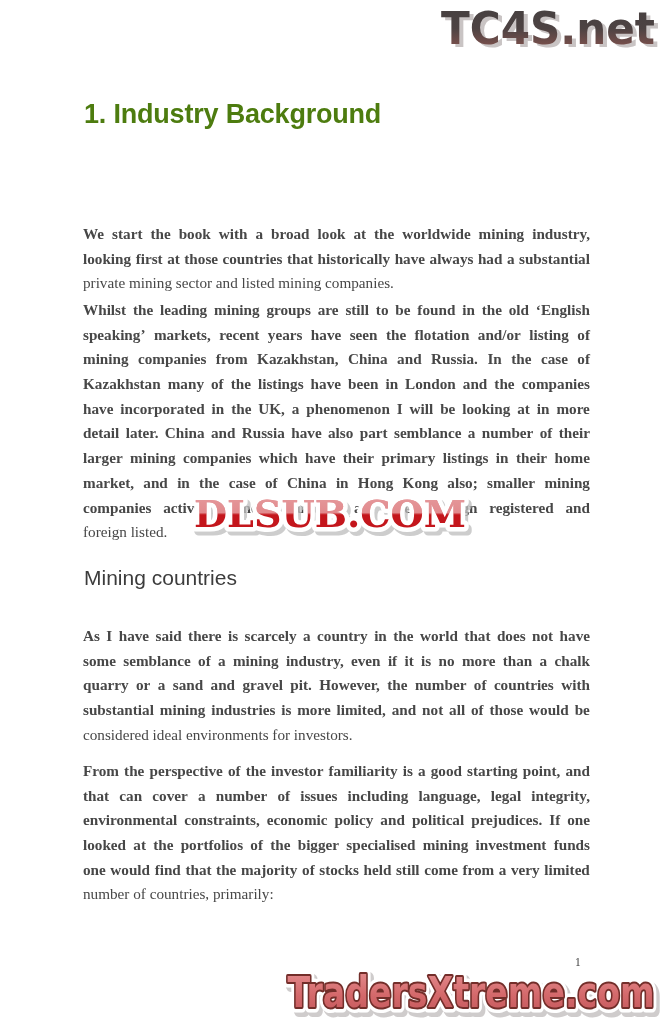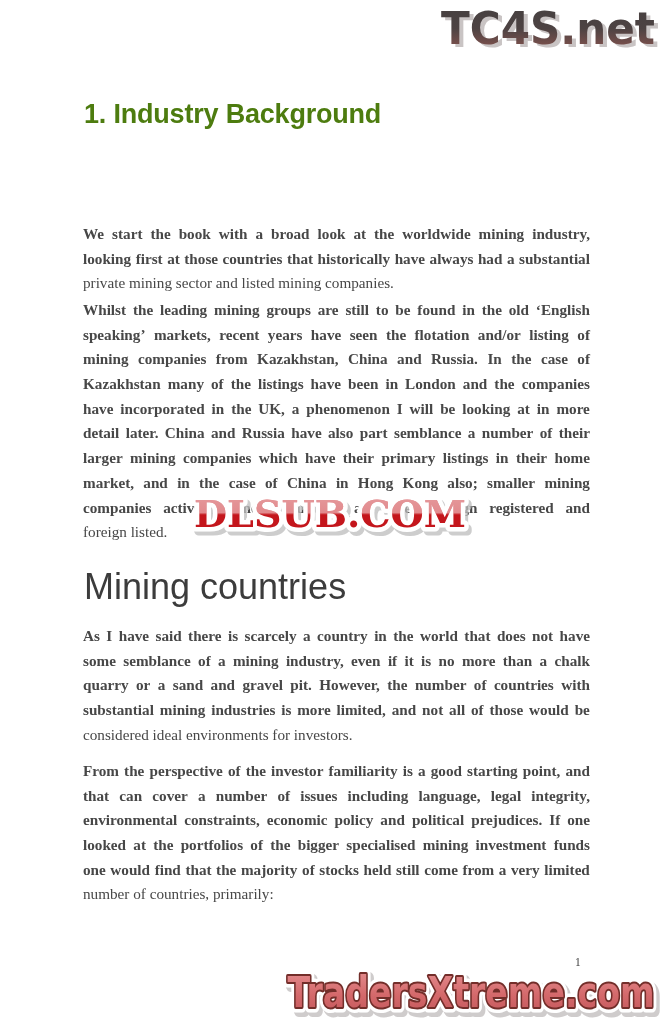--- a/index.html
+++ b/index.html
@@ -24,21 +24,21 @@
   .lline { height: 24.7px; line-height: 24.7px; font-family: Liberation Serif, serif; }
   #chapter-title {
     position: absolute; left: 84px; top: 99px;
     font-family: "Liberation Sans", sans-serif;
     font-weight: 700; font-size: 27px; color: #4d7c0f;
     letter-spacing: -0.2px;
   }
   #section-heading {
     position: absolute; left: 84px; top: 566px;
     font-family: "Liberation Sans", sans-serif;
-    font-weight: 400; font-size: 36px; color: #3c3c3c;
+    font-weight: 400; font-size: 21px; color: #3c3c3c;
   }
   #page-number {
     position: absolute; left: 575px; top: 956px;
     font-size: 11.5px; color: #3c3c3c; z-index: 7;
   }
   #p1 { top: 222px; }
   #p2 { top: 298px; }
   #p3 { top: 624px; }
   #p4 { top: 759px; }
   svg.wm { position: absolute; overflow: visible; }

